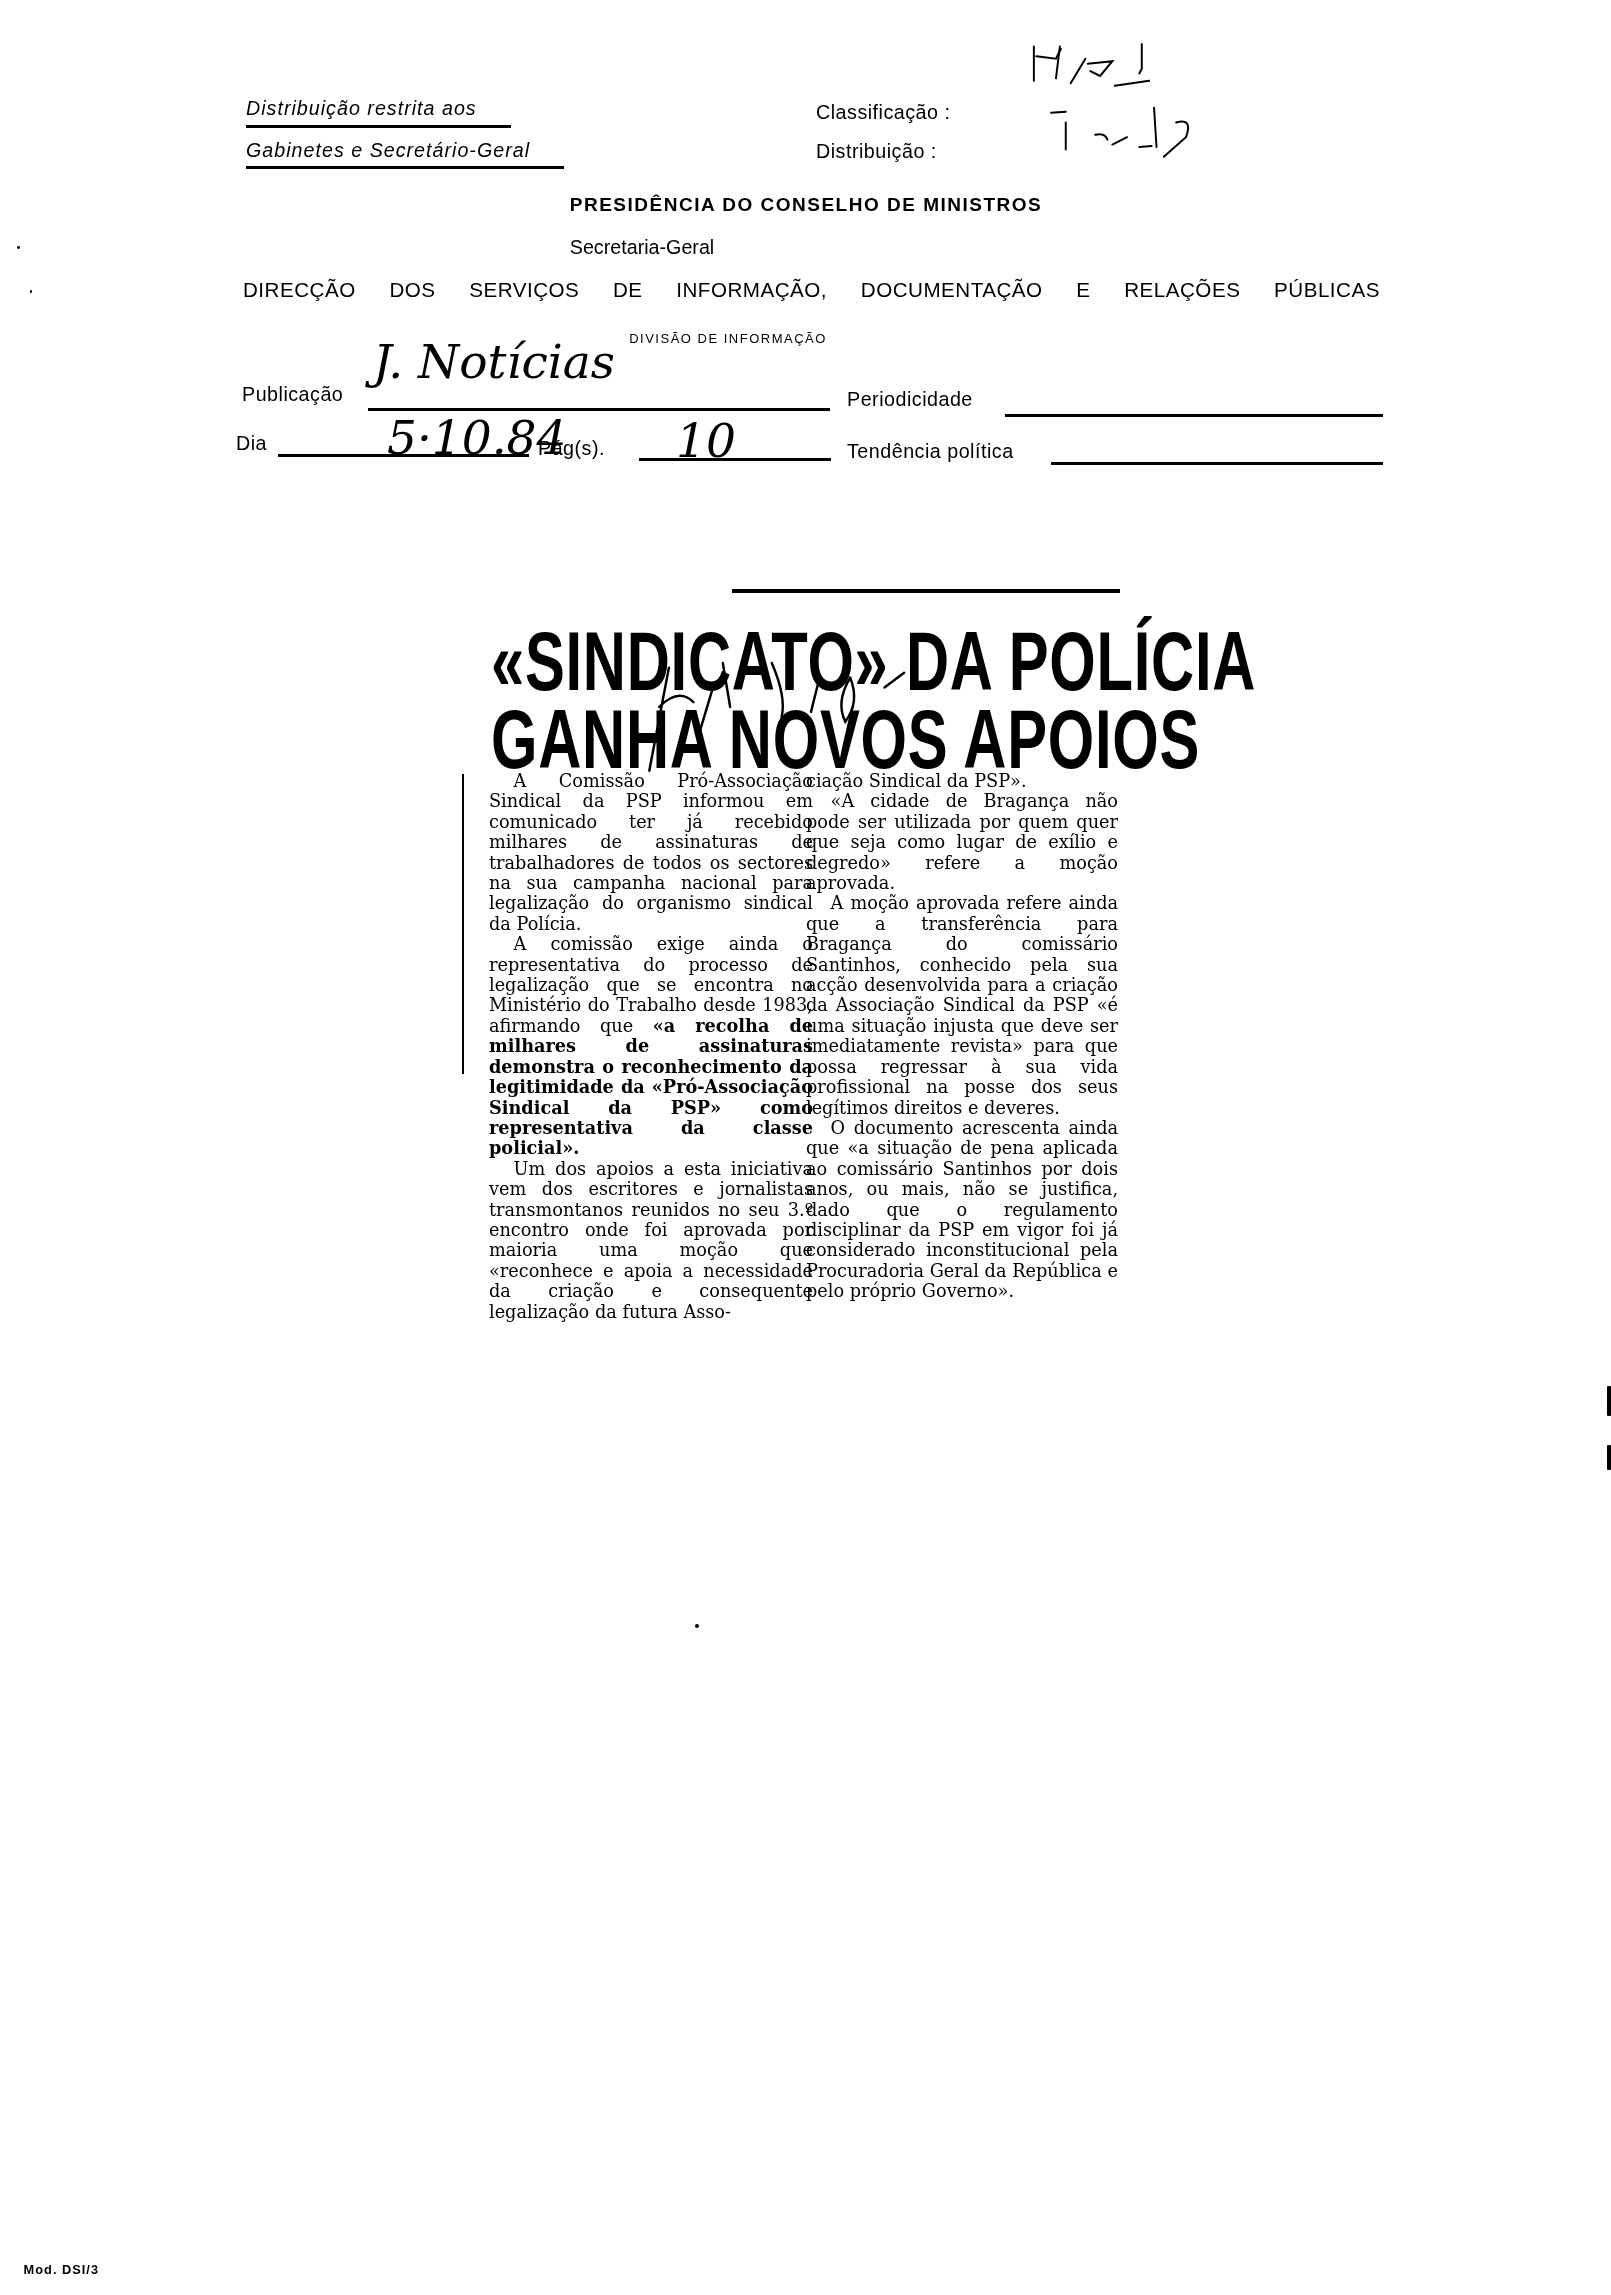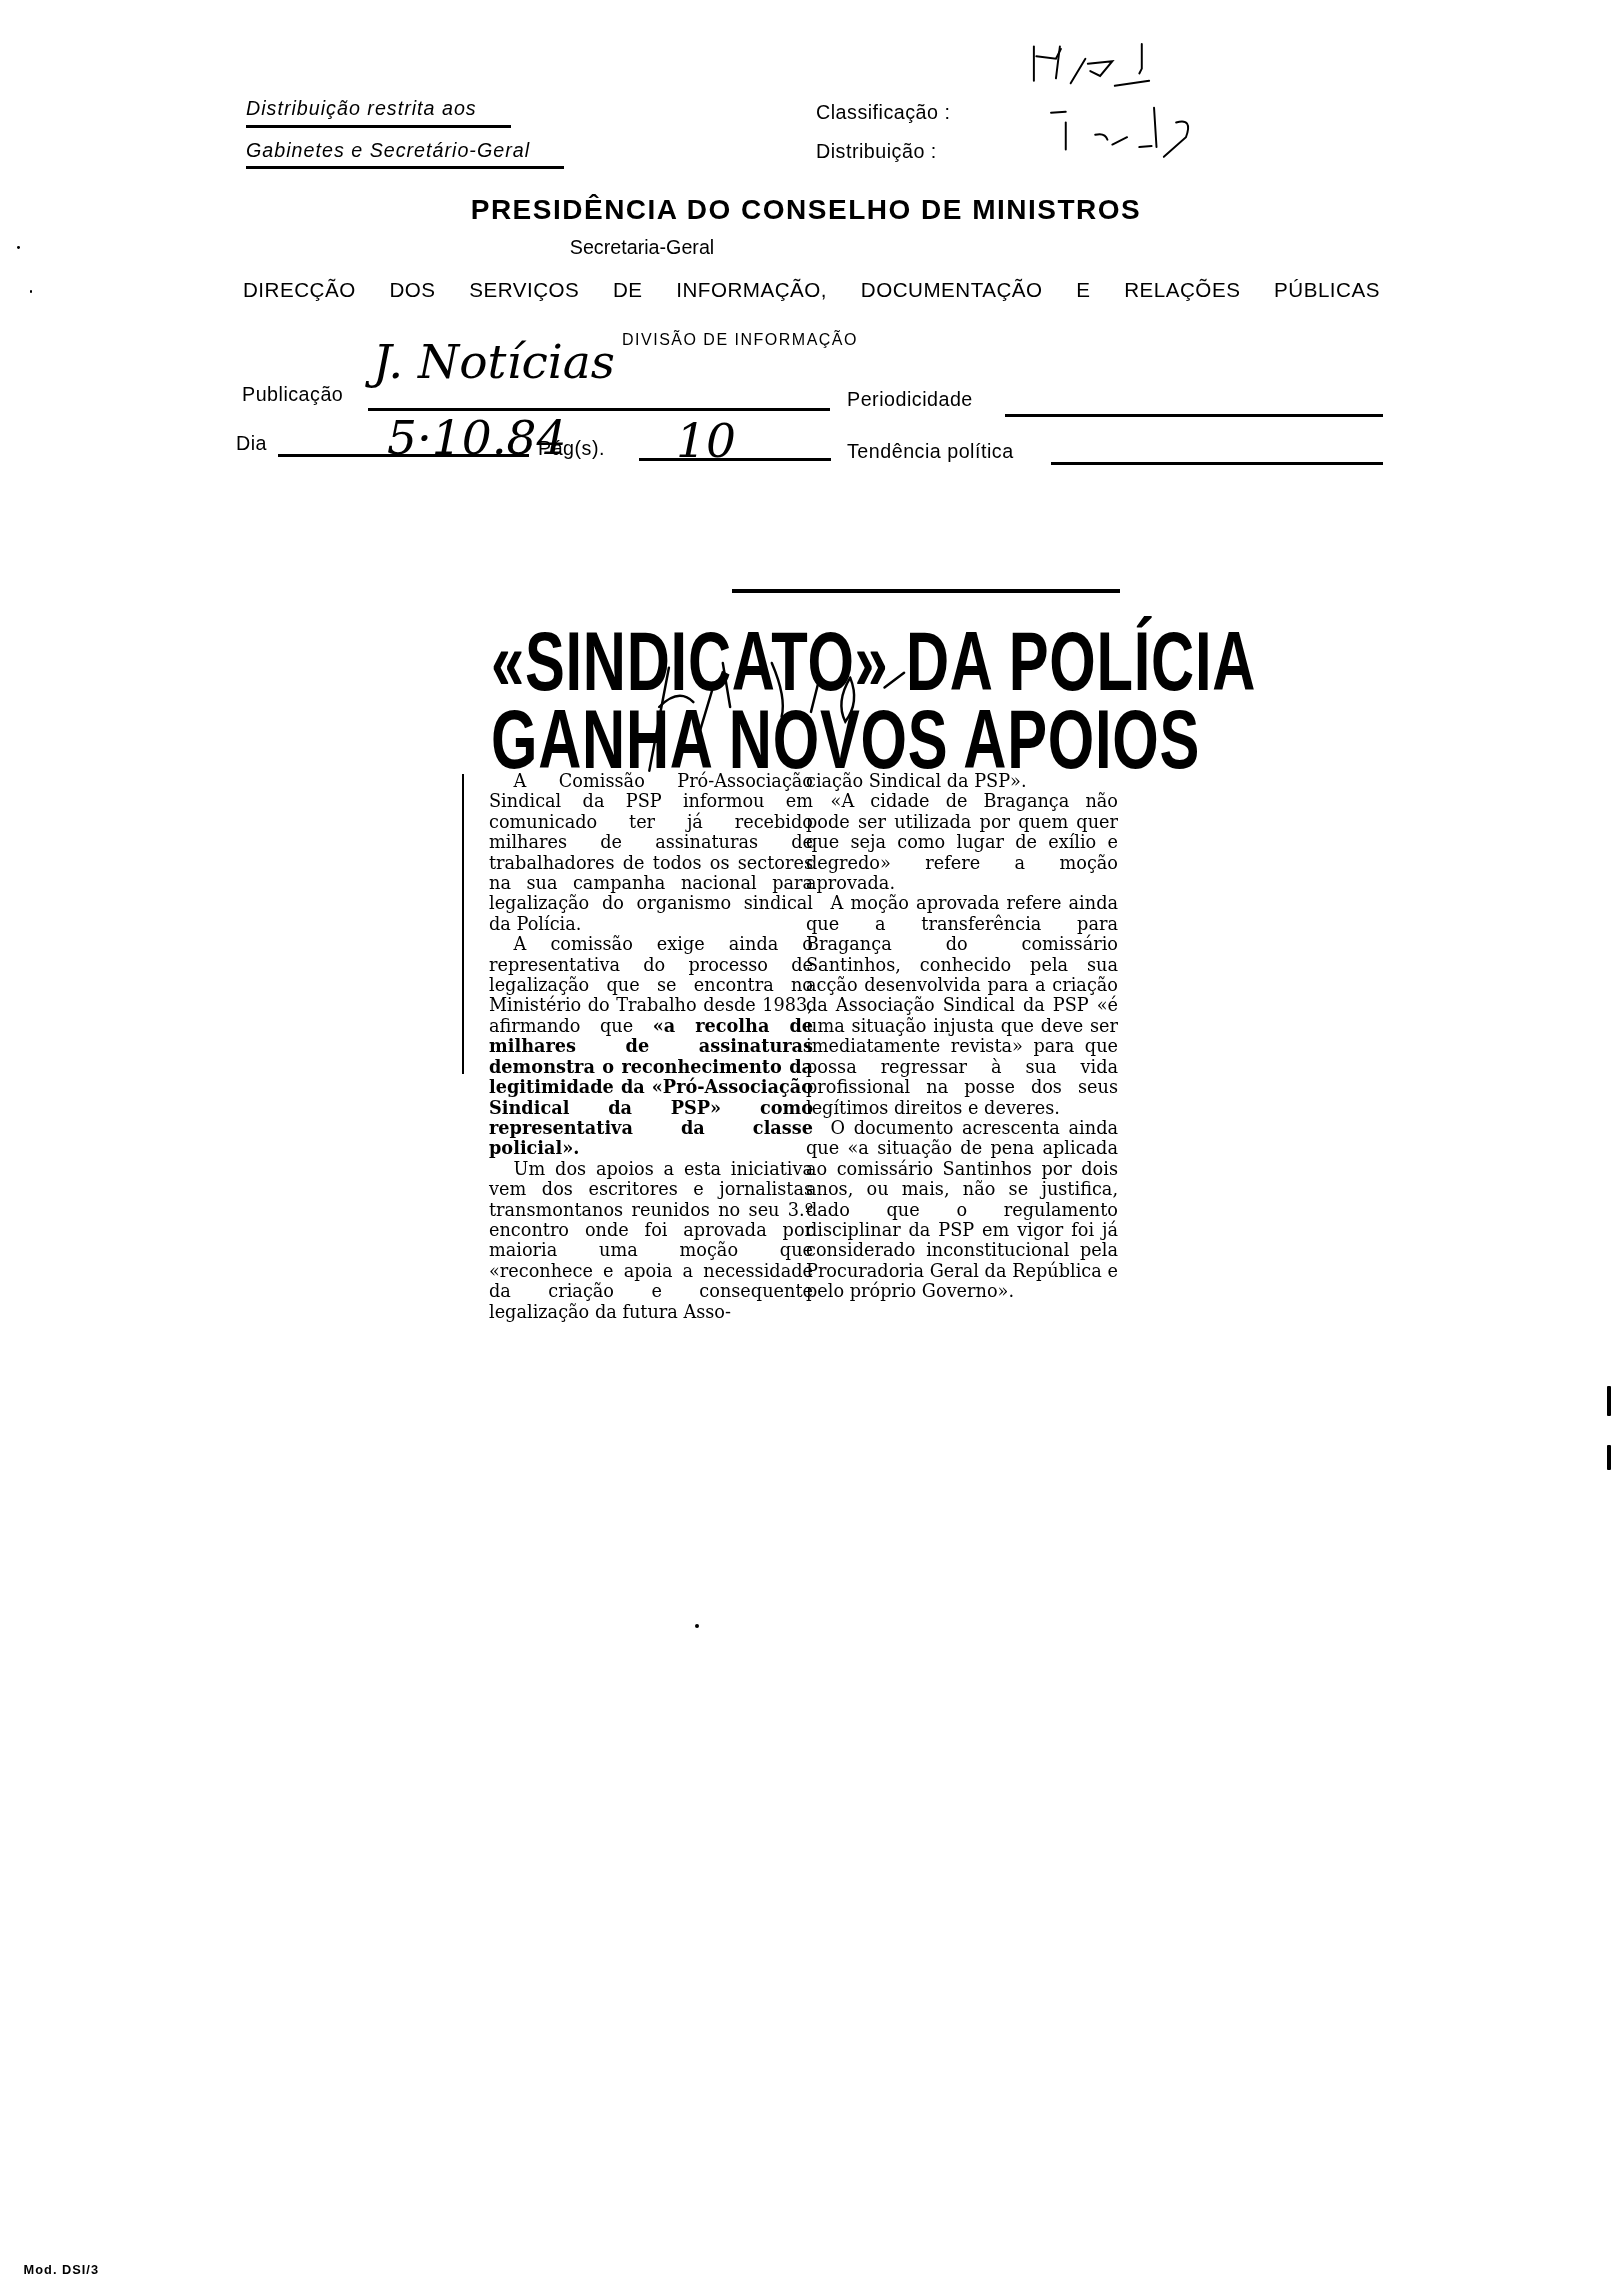--- a/index.html
+++ b/index.html
@@ -5,24 +5,24 @@
   html, body { margin: 0; padding: 0; background: #ffffff; }
   body { width: 1612px; height: 2295px; position: relative; overflow: hidden; color: #000; font-family: "Liberation Sans", sans-serif; }
   .abs { position: absolute; }
 
   
   .dist-line { font-style: italic; font-size: 19.7px; letter-spacing: 1px; white-space: nowrap; }
   .uline { position: absolute; height: 3.4px; background: #000; }
 
   .meta-label { font-size: 19.7px; letter-spacing: 0.5px; white-space: nowrap; }
 
-  .org-title { left: 0; width: 1612px; text-align: center; font-weight: bold; font-size: 28px; letter-spacing: 1.5px; }
+  .org-title { left: 0; width: 1612px; text-align: center; font-weight: bold; font-size: 19px; letter-spacing: 1.5px; }
   .org-sub { left: 0; width: 1284px; text-align: center; font-size: 19.7px; }
   .org-dept { left: 243px; width: 1137px; font-size: 20.6px; display: flex; justify-content: space-between; letter-spacing: 0.5px; }
-  .org-div { left: 12px; width: 1456px; text-align: center; font-size: 16px; letter-spacing: 1.5px; }
+  .org-div { left: 0; width: 1456px; text-align: center; font-size: 13px; letter-spacing: 1.5px; }
 
   .form-label { font-size: 19.7px; white-space: nowrap; letter-spacing: 0.5px; }
   .form-line { position: absolute; height: 2.5px; background: #000; }
   .hand { font-family: "DejaVu Serif", serif; font-style: italic; font-size: 47px; white-space: nowrap; }
 
   
   .clip-rule { position: absolute; height: 4.4px; background: #000; }
   .headline { font-family: "Liberation Sans", sans-serif; font-weight: bold; font-size: 83px; line-height: 1; letter-spacing: 1px; transform: scaleX(0.72); transform-origin: left top; white-space: nowrap; }
   .col { position: absolute; font-family: "DejaVu Serif", serif; font-size: 17.7px; line-height: 20.4px; text-align: justify; }
   .col p { margin: 0; }

